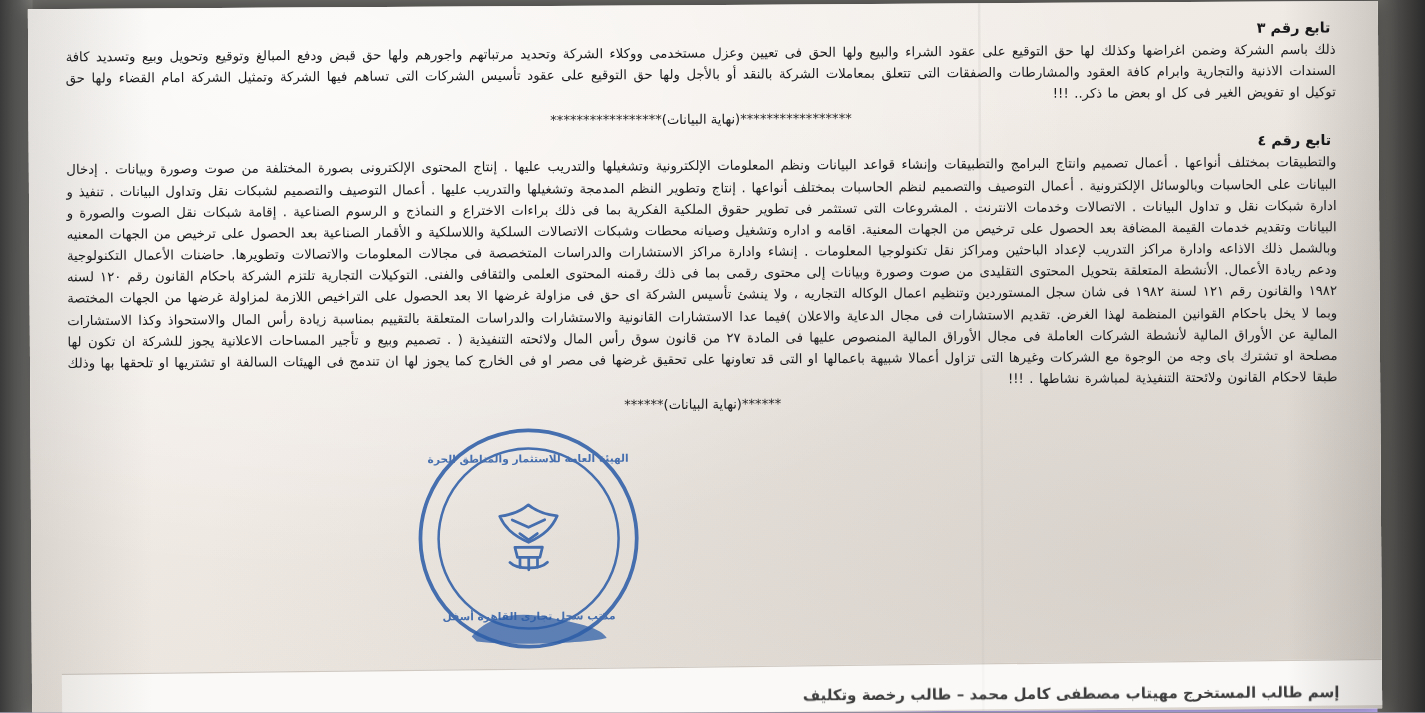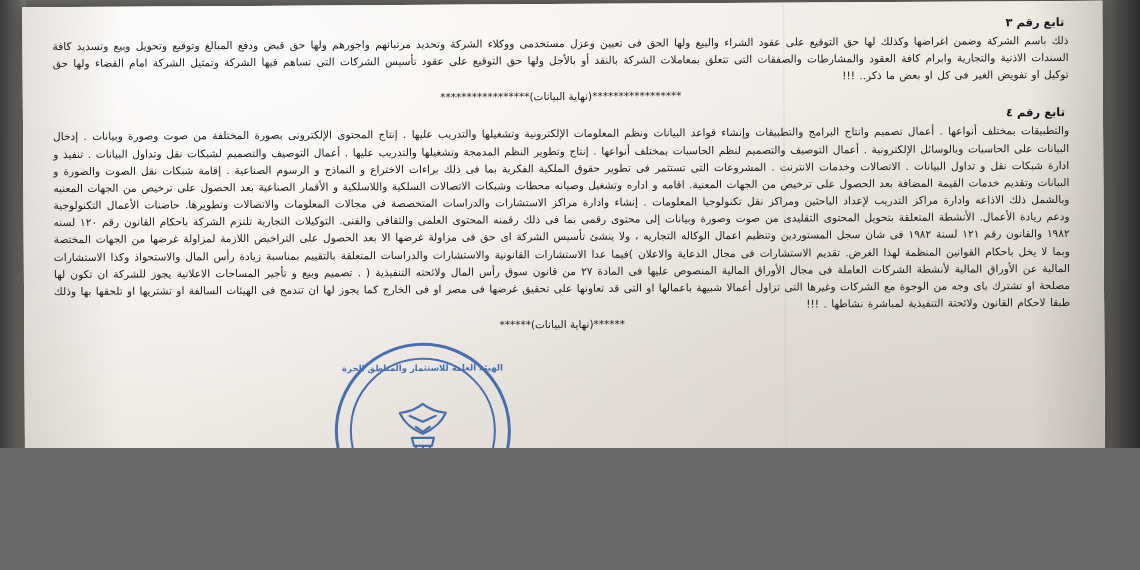--- a/index.html
+++ b/index.html
@@ -11,21 +11,21 @@
   body {
     width: 1140px;
     height: 570px;
     overflow: hidden;
     font-family: "DejaVu Sans", "Liberation Sans", sans-serif;
   }
 
   #page {
     position: relative;
     width: 1140px;
-    height: 448px;
+    height: 570px;
     background: #c4b5fd;
     overflow: hidden;
   }
 
   
   .bg-left {
     position: absolute;
     left: 0; top: 0;
     width: 26px; height: 570px;
     background: linear-gradient(90deg,#3a3a3a 0%, #5d5d5b 60%, #7d7c79 100%);

